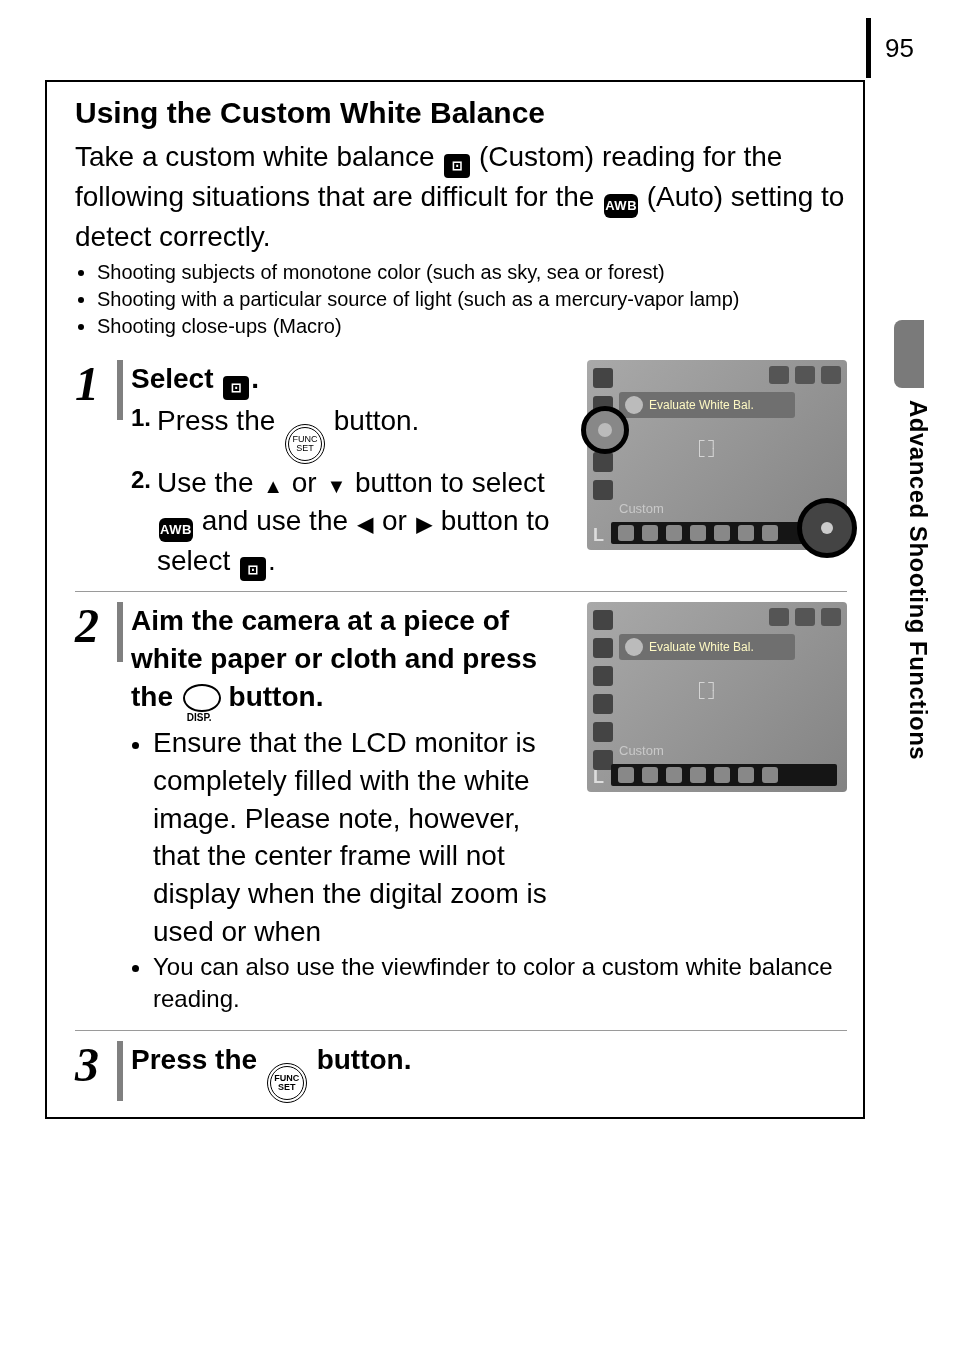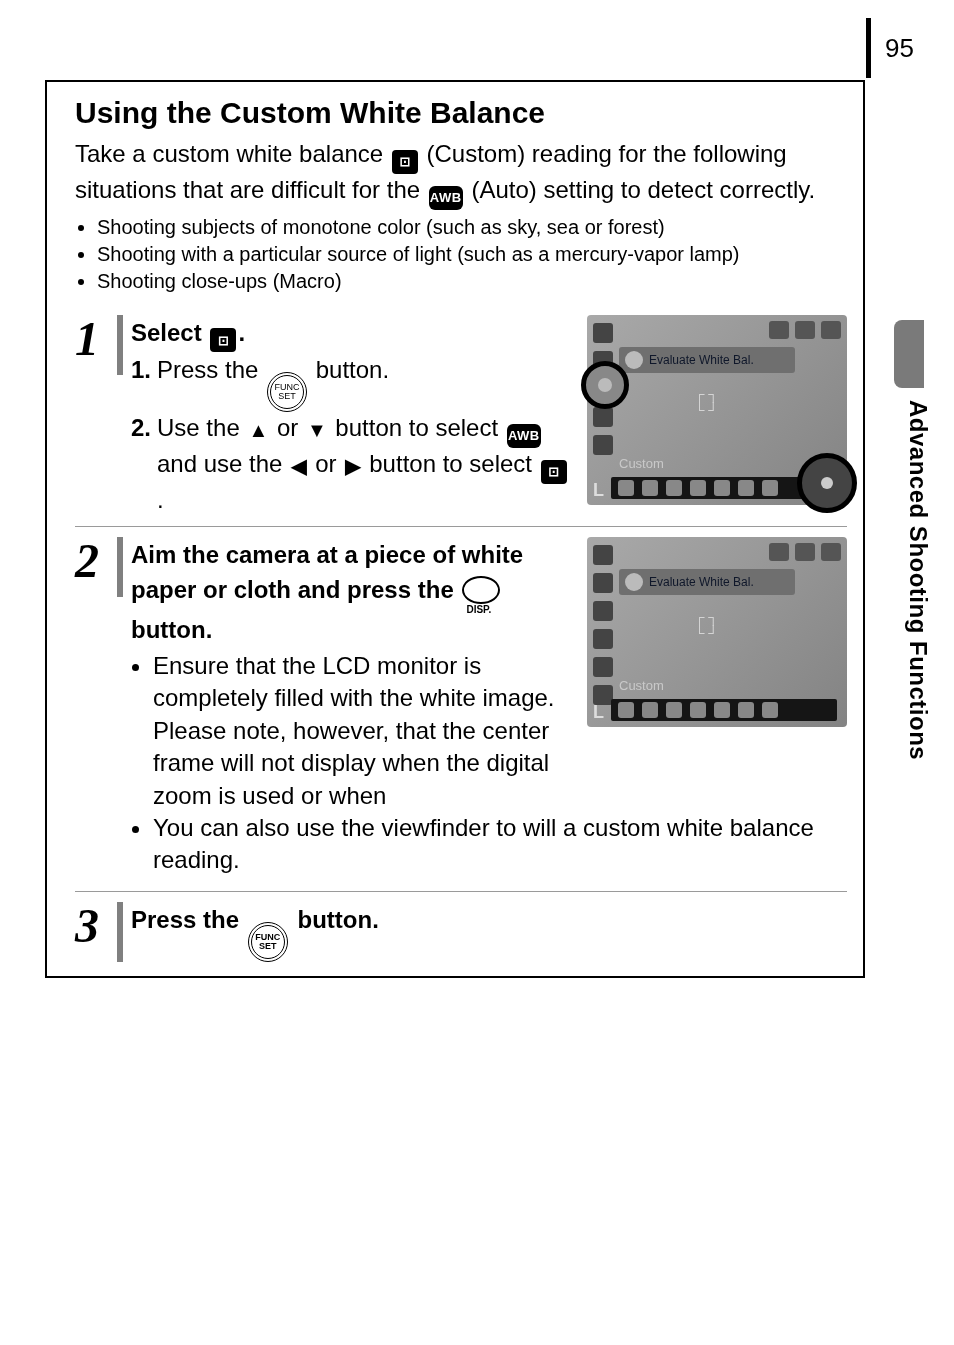--- a/index.html
+++ b/index.html
@@ -118,21 +118,21 @@
   .step-body { display: flex; gap: 14px; align-items: flex-start; }
   .step-text { flex: 1; }
 
   .step-title {
     font-weight: 900;
     font-size: 28px;
     line-height: 1.18;
     font-family: Arial, Helvetica, sans-serif;
     margin: 0 0 2px 0;
   }
-  .seg, .line { font-size: 24px; line-height: 1.35; }
+  .seg, .line { font-size: 28px; line-height: 1.35; }
   .seg { display: inline; }
 
   .ordered { margin: 0; padding-left: 0; list-style:none;}
   .ordered > li { font-size:24px; line-height:1.35; display:flex; gap:6px; }
   .ordered .ord { font-weight:bold; }
   .ordered .lictn { flex:1; }
 
   .subbullets { margin:4px 0 0 0; padding-left:22px; }
   .subbullets li { list-style:disc; font-size:24px; line-height:1.35; margin:0 0 4px 0; }
 
@@ -191,21 +191,21 @@
     background: linear-gradient(135deg,#a9a9a9,#838383);
     border-radius:4px;
     position:relative;
     flex:0 0 auto;
     overflow:visible;
   }
   .thumb .left-strip { position:absolute; left:6px; top:8px; bottom:8px; width:20px; display:flex; flex-direction:column; gap:8px; }
   .left-strip .sq { width:20px; height:20px; background:#444; color:#bbb; font-size:12px; display:flex; align-items:center; justify-content:center; border-radius:3px; }
   .thumb .title-row { position:absolute; left:32px; right:52px; top:32px; height:26px; background:#6f6f6f; border-radius:3px; display:flex; align-items:center; padding:0 6px; gap:6px; }
   .thumb .title-row .dot { width:18px;height:18px;border-radius:50%;background:#bbb; flex:0 0 auto;}
-  .thumb .title-row .label { color:#0f172a; font-size:12px; white-space:nowrap; overflow:hidden; }
+  .thumb .title-row .label { color:#fef9c3; font-size:12px; white-space:nowrap; overflow:hidden; }
   .thumb .tr-icons { position:absolute; right:6px; top:6px; display:flex; gap:6px; }
   .thumb .tr-icons .ic { width:20px;height:18px;background:#555;border-radius:3px;}
   .thumb .mid { position:absolute; left:46%; top:46%; transform:translate(-50%,-50%); color:#d4d4d4; font-size:14px; text-align:right; white-space:pre; }
   .thumb .caption { position:absolute; left:32px; bottom:34px; color:#c9c9c9; font-size:13px; }
   .thumb .bottom-row { position:absolute; left:24px; right:10px; bottom:6px; height:22px; background:#151515; border-radius:2px; display:flex; gap:8px; align-items:center; padding:0 7px; }
   .thumb .bottom-row .bic { width:16px;height:16px;background:#888;border-radius:3px; }
   .thumb .l-mark { position:absolute; left:6px; bottom:4px; color:#ddd; font-size:18px; font-weight:bold; }
   .thumb .highlight-left {
     position:absolute; left:-6px; top:46px;
     width:38px;height:38px;border:5px solid #000;border-radius:50%;background:#888;
@@ -375,21 +375,21 @@
                 <div class="bic"></div>
                 <div class="bic"></div>
                 <div class="bic"></div>
                 <div class="bic"></div>
                 <div class="bic"></div>
             </div>
             <div class="l-mark">L</div>
           </div>
         </div>
         <ul class="subbullets" style="margin-top:-4px;">
-          <li>You can also use the viewfinder to will a custom white balance reading.</li>
+          <li>You can also use the viewfinder to color a custom white balance reading.</li>
         </ul>
       </div>
     </div>
 
     <div class="step">
       <div class="stepnum">3</div>
       <div class="step-body">
         <div class="step-text">
           <div class="step-title">
             <span class="seg">Press the </span>

